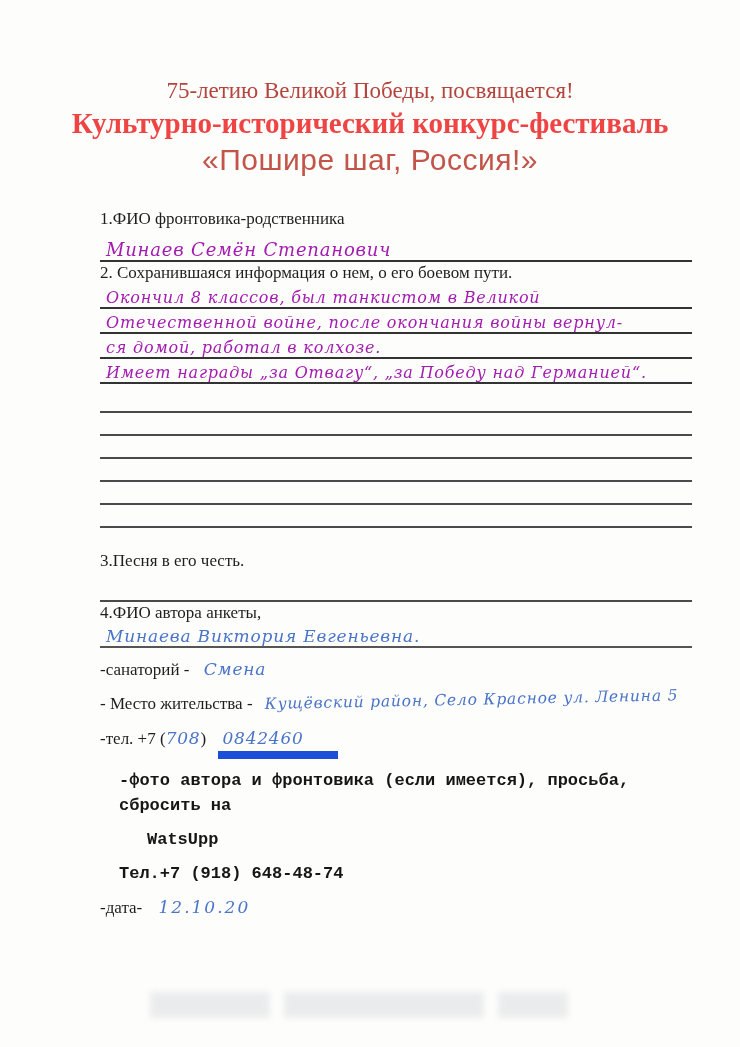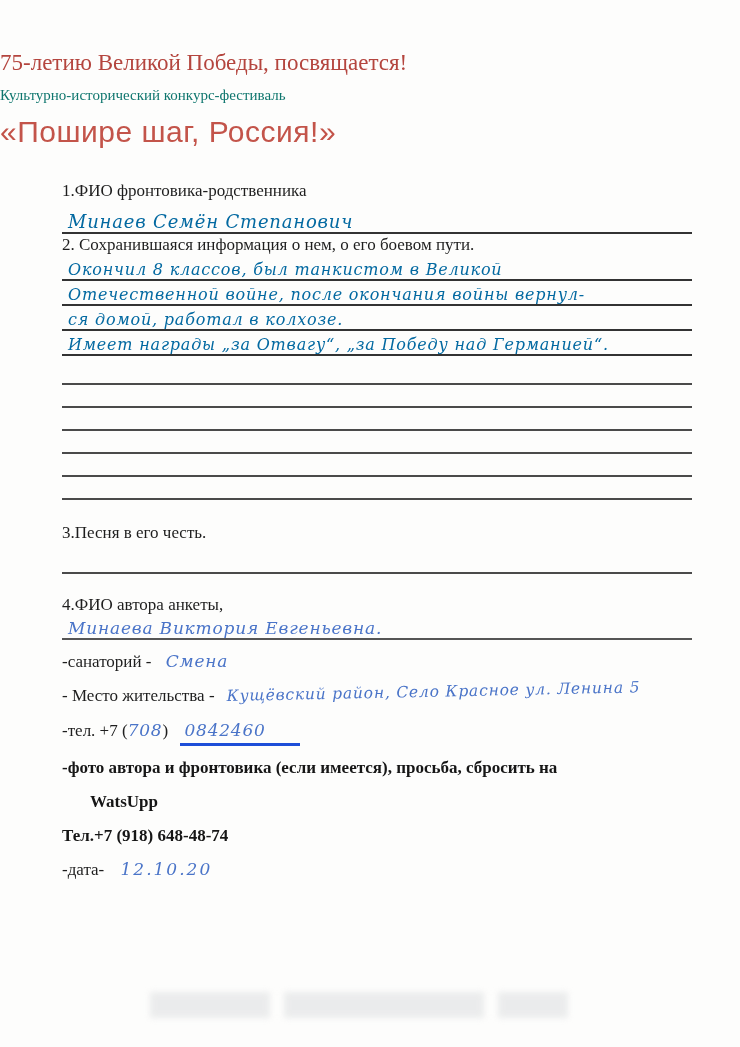--- a/index.html
+++ b/index.html
@@ -6,47 +6,48 @@
   .page {
     position:relative;
     width:740px; height:1047px;
     margin:0 auto;
     background:#fdfdfc;
     overflow:hidden;
     font-family:"Liberation Serif", serif;
     color:#222;
   }
   
-  .hdr { padding-top:48px; text-align:left; }
+  .hdr { padding-top:76px; text-align:center; }
   .hdr .t1 {
     font-size:23px; line-height:30px; color:#b4453e;
     font-family:"Liberation Serif", serif;
   }
   .hdr .t2 {
-    font-size:15px; line-height:34px; color:#0f766e;
+    font-size:29px; line-height:34px; color:#ef4444;
     font-family:"Liberation Serif", serif;
+    font-weight:bold;
   }
   .hdr .t3 {
     font-size:30px; line-height:40px; color:#c3544a;
     font-family:"Liberation Sans", sans-serif;
     letter-spacing:0.5px;
   }
   
-  .content { padding:0 48px 0 62px; }
+  .content { padding:0 48px 0 100px; }
   .q-label { font-size:17px; line-height:22px; color:#1e1e1e; }
   .q1-label { margin-top:28px; }
   .q2-label { margin-top:0; }
   .q3-label { margin-top:22px; }
-  .q4-label { margin-top:20px; }
+  .q4-label { }
 
   
   .hw {
     font-family:"DejaVu Serif", serif;
     font-style:italic;
-    color:#0369a1;
+    color:#a21caf;
     letter-spacing:0.8px;
     white-space:nowrap;
   }
   .hw.light { color:#4a74c8; }
 
   
   .ansline {
     border-bottom:2px solid #333;
     display:flex; align-items:flex-end;
     overflow:visible;
@@ -61,24 +62,24 @@
   .q3-empty { height:28px; border-bottom:2px solid #4a4a4a; }
   .q4-line { height:22px; border-bottom-color:#555;align-items:flex-end; }
   .q4-line .hw { font-size:17px; }
 
   
   .row { margin-top:9px; font-size:17px; line-height:25px; color:#1e1e1e; }
   .row .hw { font-size:17px; }
   .residence-row .hw { font-size:15.5px; display:inline-block; transform:rotate(-1.2deg); transform-origin:left bottom; }
   .phone-num {
     display:inline-block; min-width:112px;
-    border-bottom:3px solid #1d4ed8;
+    border-bottom:8px solid #1d4ed8;
     margin-left:8px; padding:0 4px 0 4px;
   }
-  .bold { font-family:Liberation Serif, serif; font-weight:bold; color:#161616; }
+  .bold { font-family:Liberation Mono, monospace; font-weight:bold; color:#161616;margin-left:19px; }
   .indent { padding-left:28px; }
 
   
   .ghost { position:absolute; left:150px; top:992px; height:26px; width:440px;
            display:flex; gap:14px; filter:blur(3px); opacity:0.55; }
   .ghost span { background:#dcdee0; height:100%; display:block; }
   .ghost .g1 { width:120px; } .ghost .g2 { width:200px; } .ghost .g3 { width:70px; }
 </style>
 </head>
 <body>

